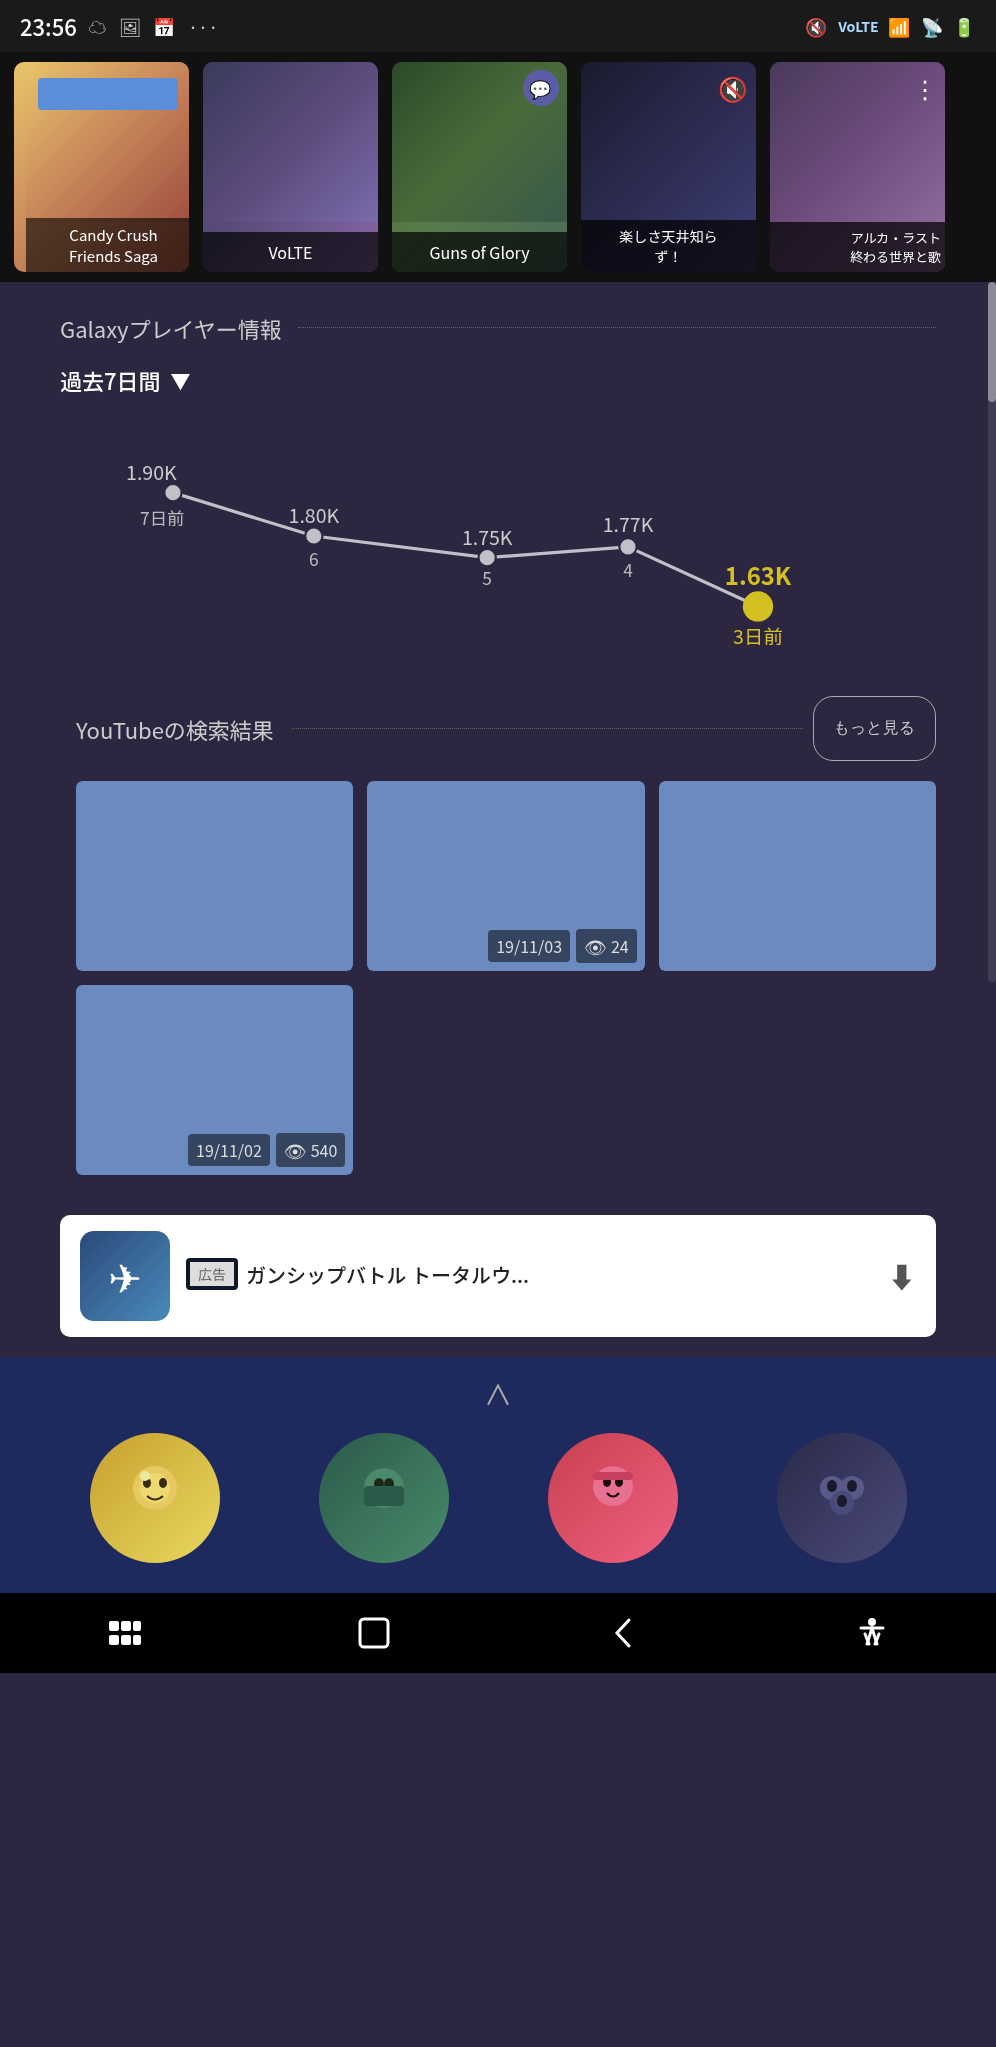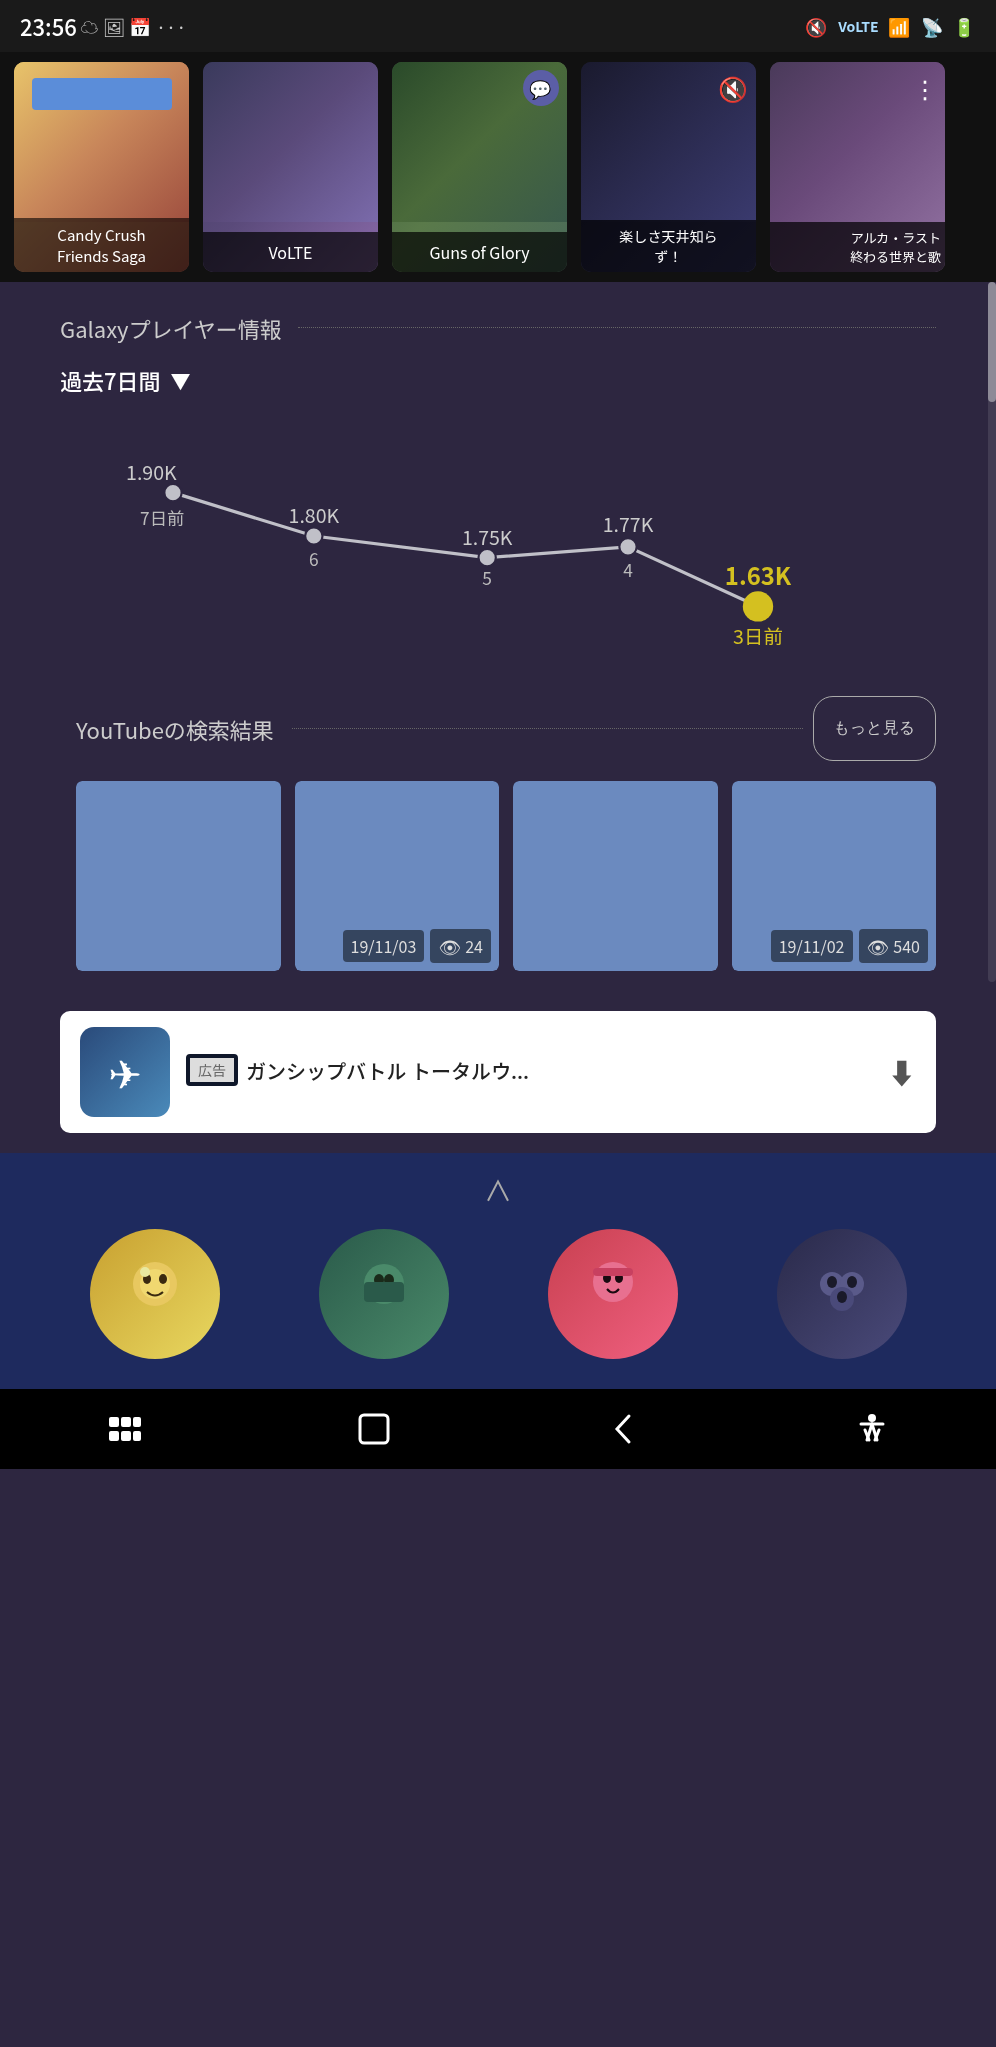--- a/index.html
+++ b/index.html
@@ -20,21 +20,21 @@
       display: flex;
       align-items: center;
       justify-content: space-between;
       padding: 0 20px;
       position: relative;
       z-index: 10;
     }
     .status-bar-left {
       display: flex;
       align-items: center;
-      gap: 4px;
+      gap: 12px;
     }
     .status-time {
       color: #fff;
       font-size: 22px;
       font-weight: 500;
     }
     .status-icon {
       color: #ccc;
       font-size: 18px;
     }
@@ -101,21 +101,21 @@
       width: 36px;
       height: 36px;
       display: flex;
       align-items: center;
       justify-content: center;
       color: #fff;
       font-size: 18px;
     }
 
     
-    .card-candy { background: linear-gradient(135deg, #e8c46a 0%, #c8865a 50%, #a05040 100%); }
+    .card-candy { background: linear-gradient(135deg, #e8c46a 0%, #c8865a 50%, #a05040 100%); padding-left: 12px; }
     .card-mixer { background: linear-gradient(135deg, #3a3a5c 0%, #5a4a7a 50%, #8a6aaa 100%); }
     .card-guns { background: linear-gradient(135deg, #3a5a3a 0%, #5a7a4a 50%, #4a6a5a 100%); }
     .card-tanosii { background: linear-gradient(135deg, #1a1a2e 0%, #2a2a4e 50%, #3a3a6e 100%); }
     .card-alca { background: linear-gradient(135deg, #4a3a5a 0%, #6a4a7a 50%, #8a6a9a 100%); }
 
     
     .main-content {
       width: 100%;
       background: #2d2640;
       padding: 30px 60px 20px 60px;
@@ -197,21 +197,21 @@
       color: #ccc;
       font-size: 16px;
       padding: 21px 20px;
       background: transparent;
       cursor: pointer;
     }
 
     
     .video-grid {
       display: grid;
-      grid-template-columns: 1fr 1fr 1fr 1fr;
+      grid-template-columns: 1fr 1fr 1fr;
       gap: 14px;
     }
     .video-card {
       position: relative;
       border-radius: 6px;
       overflow: hidden;
     }
     .video-thumb {
       width: 100%;
       height: 190px;

